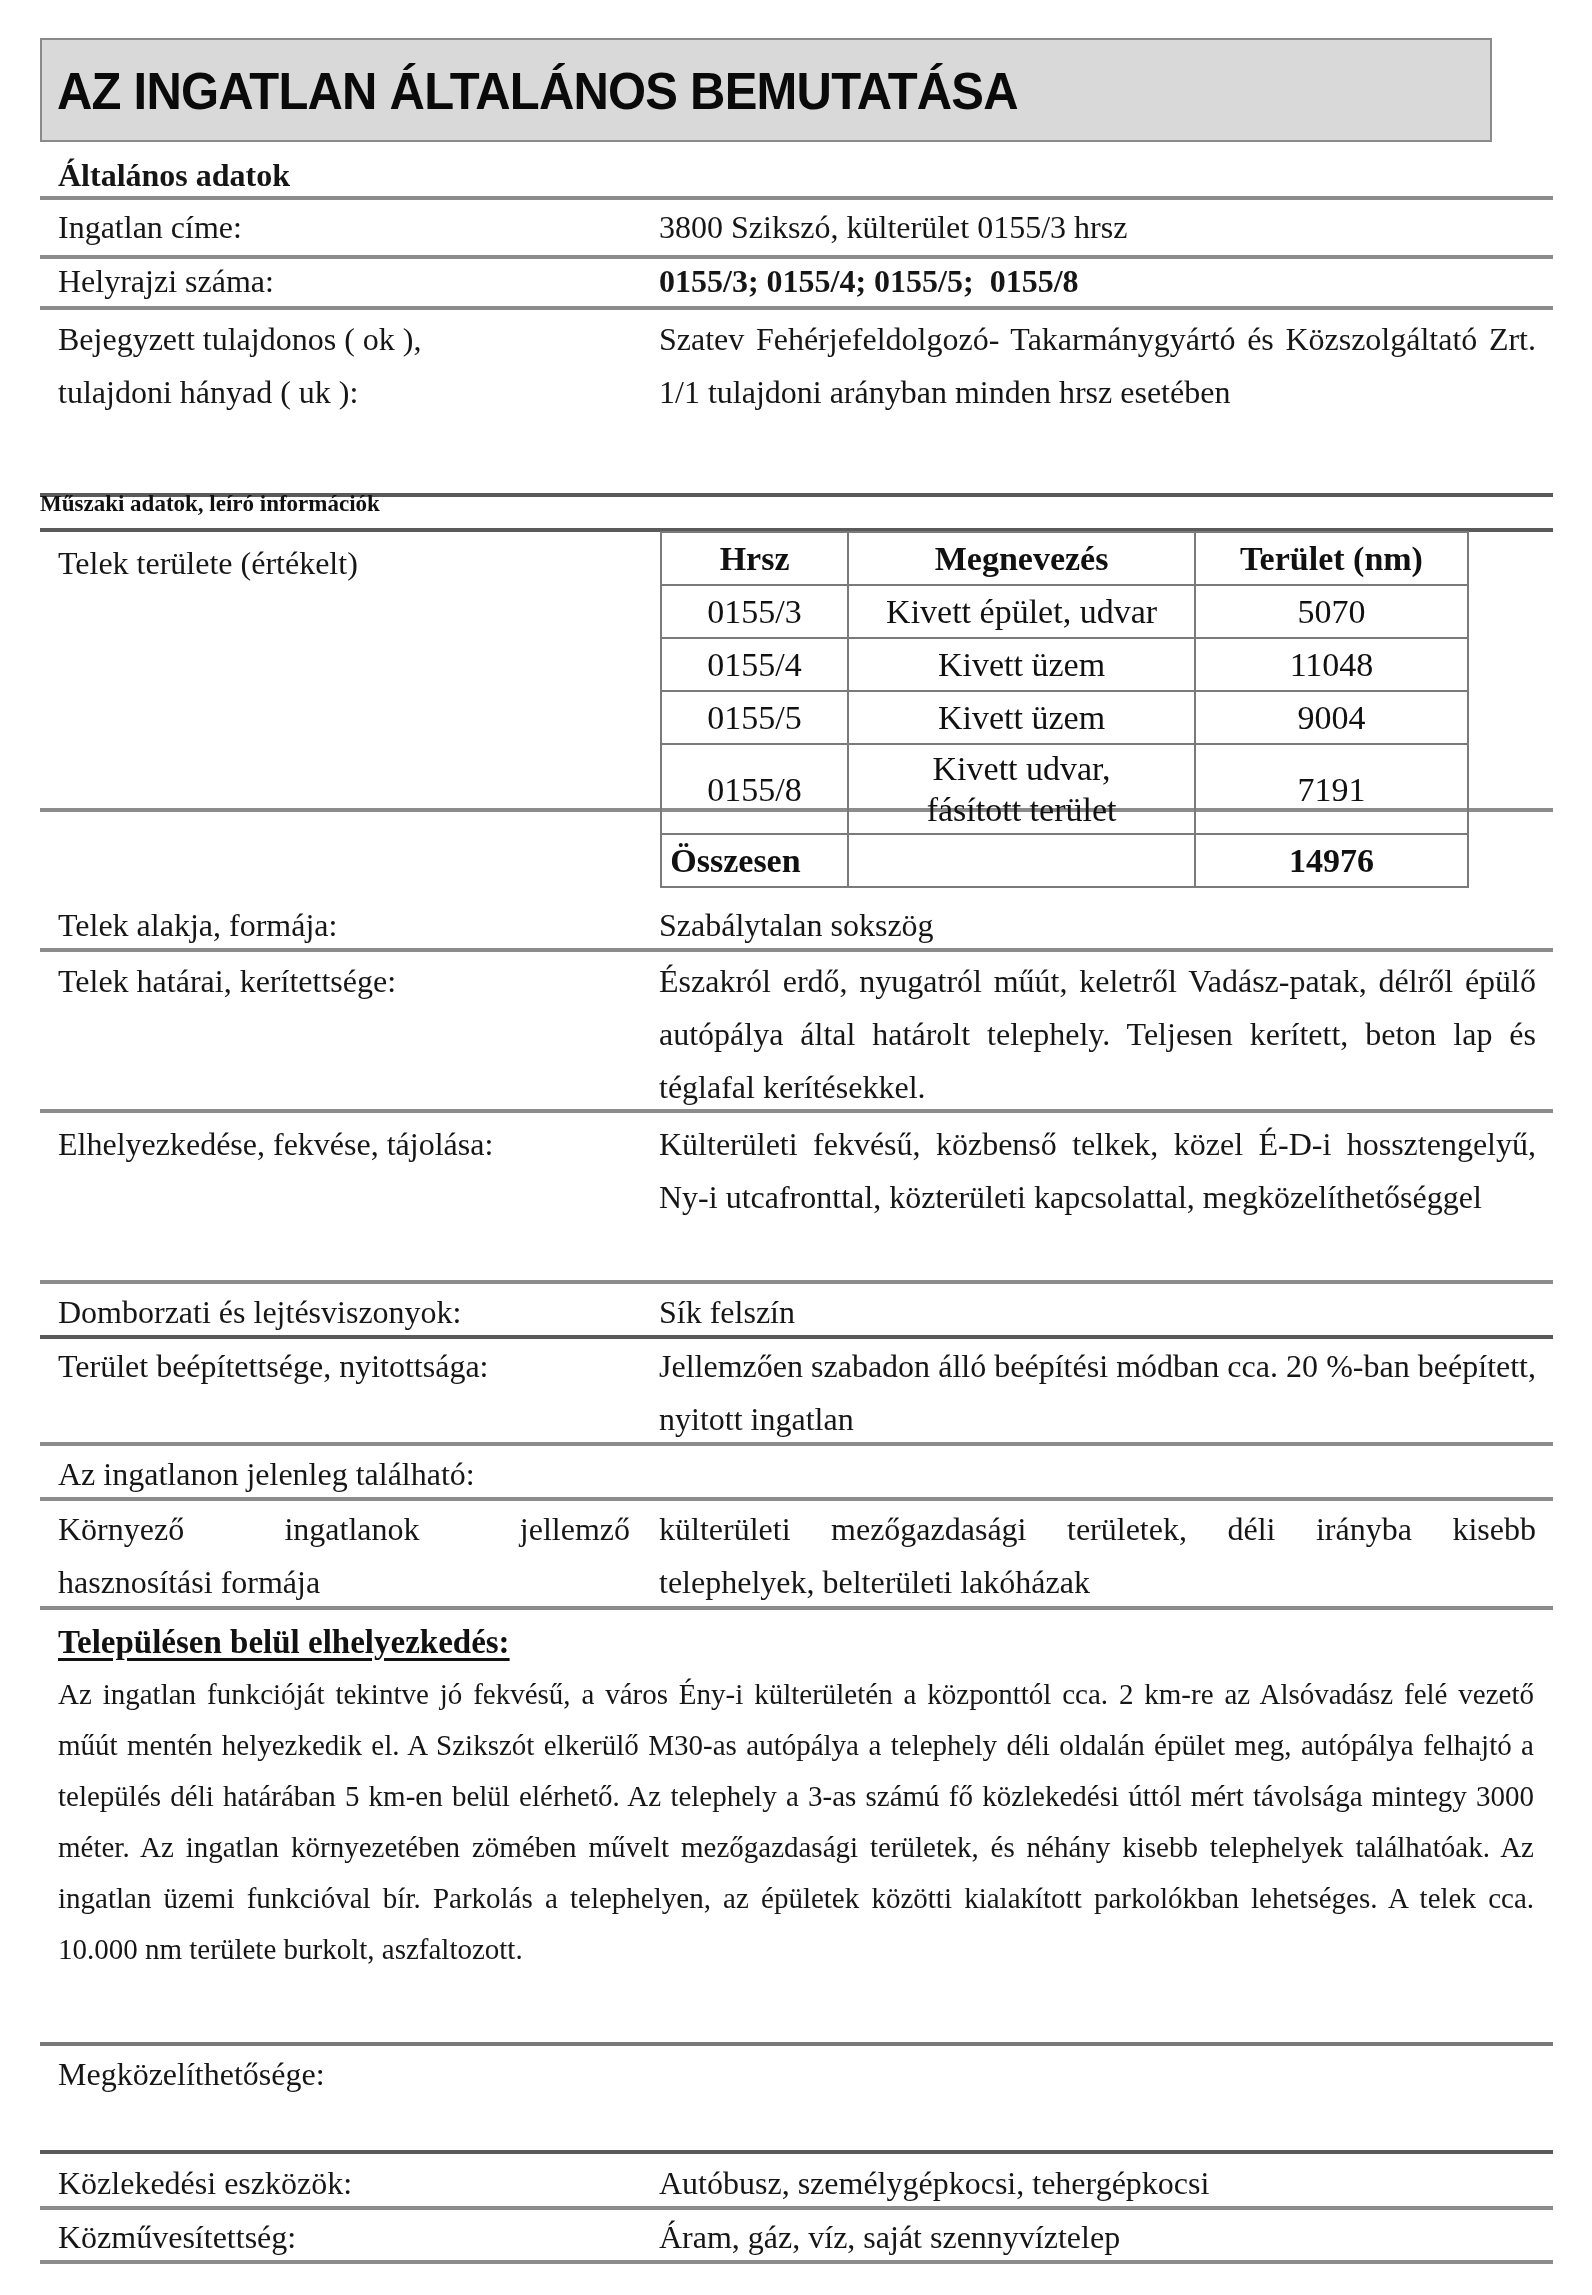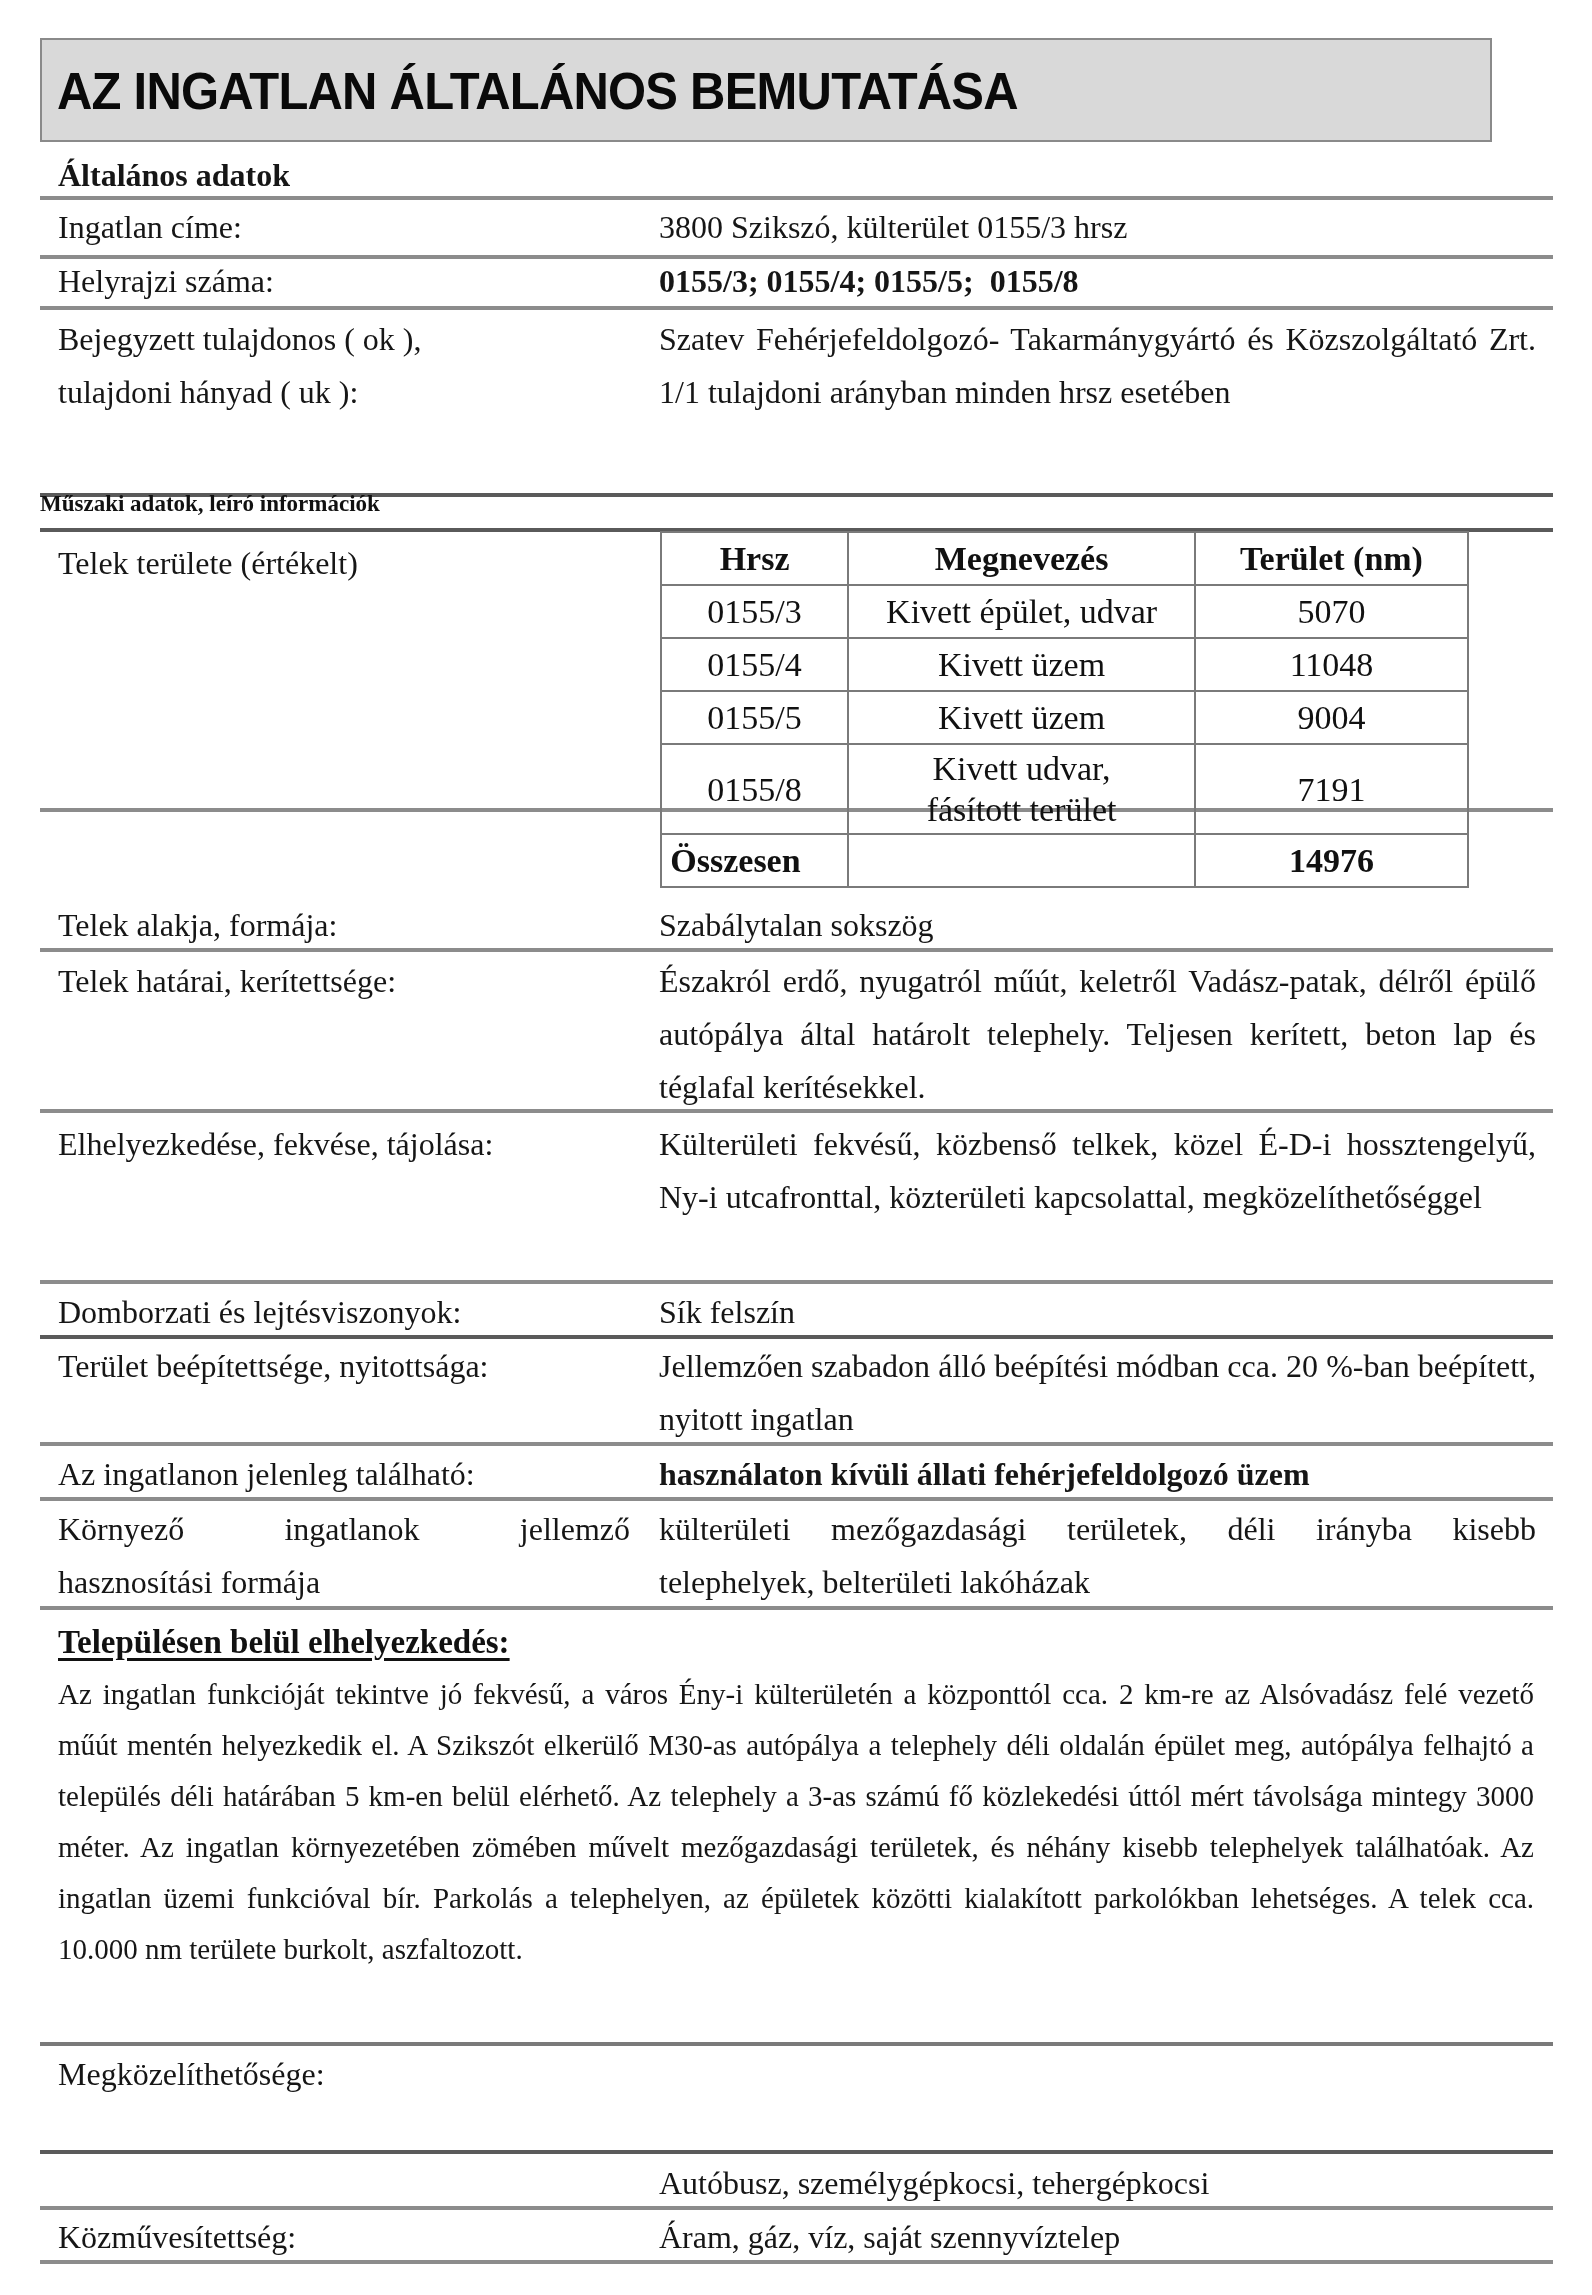--- a/index.html
+++ b/index.html
@@ -126,21 +126,20 @@
   <span class="cell-value nojust" style="top:1.7px;">Sík felszín</span>
 </div>
 
 <div class="row" style="top:1338px;height:108px;">
   <span class="cell-label" style="top:1.7px;">Terület beépítettsége, nyitottsága:</span>
   <span class="cell-value" style="top:1.7px;">Jellemzően szabadon álló beépítési módban cca. 20 %-ban beépített, nyitott ingatlan</span>
 </div>
 
 <div class="row" style="top:1446px;height:55px;">
   <span class="cell-label" style="top:1.7px;">Az ingatlanon jelenleg található:</span>
-  <span class="cell-value nojust bold" style="top:1.7px;">használaton kívüli állati fehérjefeldolgozó üzem</span>
 </div>
 
 <div class="row" style="top:1501px;height:109px;">
   <span class="cell-label" style="top:1.7px;">
     <span class="label-justify">Környező ingatlanok jellemző</span>
   </span>
   <span class="cell-label" style="top:55px;">hasznosítási formája</span>
   <span class="cell-value" style="top:1.7px;">külterületi mezőgazdasági területek, déli irányba kisebb telephelyek, belterületi lakóházak</span>
 </div>
 
@@ -148,20 +147,21 @@
 
 <div class="row dark" style="top:1669px;height:377px;border-bottom-color:#7a7a7a;">
   <div class="para" style="left:18px;top:0;">Az ingatlan funkcióját tekintve jó fekvésű, a város Ény-i külterületén a központtól cca. 2 km-re az Alsóvadász felé vezető műút mentén helyezkedik el. A Szikszót elkerülő M30-as autópálya a telephely déli oldalán épület meg, autópálya felhajtó a település déli határában 5 km-en belül elérhető. Az telephely a 3-as számú fő közlekedési úttól mért távolsága mintegy 3000 méter. Az ingatlan környezetében zömében művelt mezőgazdasági területek, és néhány kisebb telephelyek találhatóak. Az ingatlan üzemi funkcióval bír. Parkolás a telephelyen, az épületek közötti kialakított parkolókban lehetséges. A telek cca. 10.000 nm területe burkolt, aszfaltozott.</div>
 </div>
 
 <div class="row dark" style="top:2045px;height:109px;">
   <span class="cell-label" style="top:3.3px;">Megközelíthetősége:</span>
 </div>
 
 <div class="row" style="top:2155px;height:55px;">
+  <span class="cell-label" style="top:1.7px;">Közlekedési eszközök:</span>
   <span class="cell-value nojust" style="top:1.7px;">Autóbusz, személygépkocsi, tehergépkocsi</span>
 </div>
 
 <div class="row" style="top:2209px;height:55px;">
   <span class="cell-label" style="top:1.7px;">Közművesítettség:</span>
   <span class="cell-value nojust" style="top:1.7px;">Áram, gáz, víz, saját szennyvíztelep</span>
 </div>
 
 
 </body></html>

